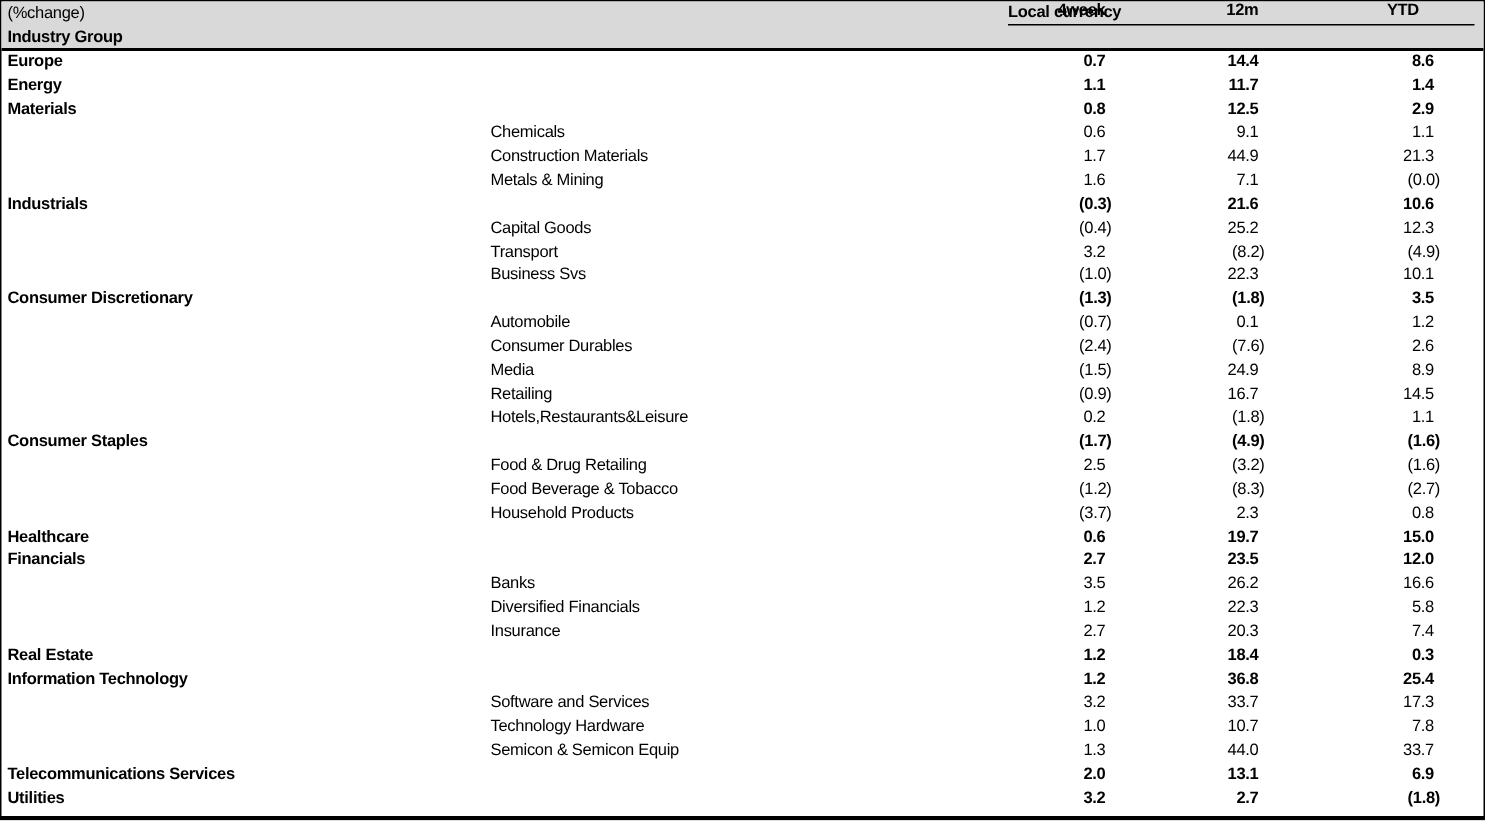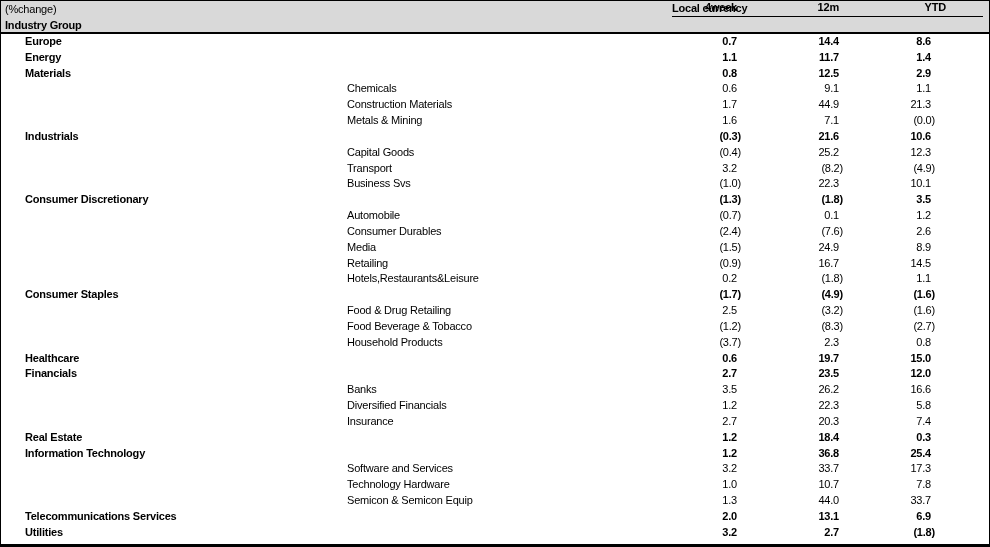--- a/index.html
+++ b/index.html
@@ -61,41 +61,40 @@
   .col-head.c1 { right: 146px; }
   .col-head.c2 { right: 39px;  }
 
   
   .rows { position: relative; }
   .row {
     position: relative;
     height: 15.84px;
     line-height: 15.84px;
     white-space: nowrap;
-    margin-left: 20px;
   }
   .row .label {
     position: absolute;
     left: 4px; top: 0;
   }
   .row.main .label,
   .row.main .val { font-weight: 700; }
   .row.sub .label { left: 326px; font-weight: 400; }
 
   .val {
     position: absolute;
     top: 0;
     width: 110px;
     text-align: right;
     padding-right: 4px; 
   }
   .val.paren { padding-right: 0; } 
   .val.v0 { right: 248px; }
   .val.v1 { right: 146px; }
-  .val.v2 { right: 54px;  }
+  .val.v2 { right: 29px;  }
 </style>
 </head>
 <body>
 
 <div class="sheet" style="--header-bg: #d9d9d9; --border: #000000; --text: #000000;">
   <div class="table-frame">
 
     <div class="table-header">
       <span class="corner-label">(%change)</span>
       <span class="row-header-label">Industry Group</span>

